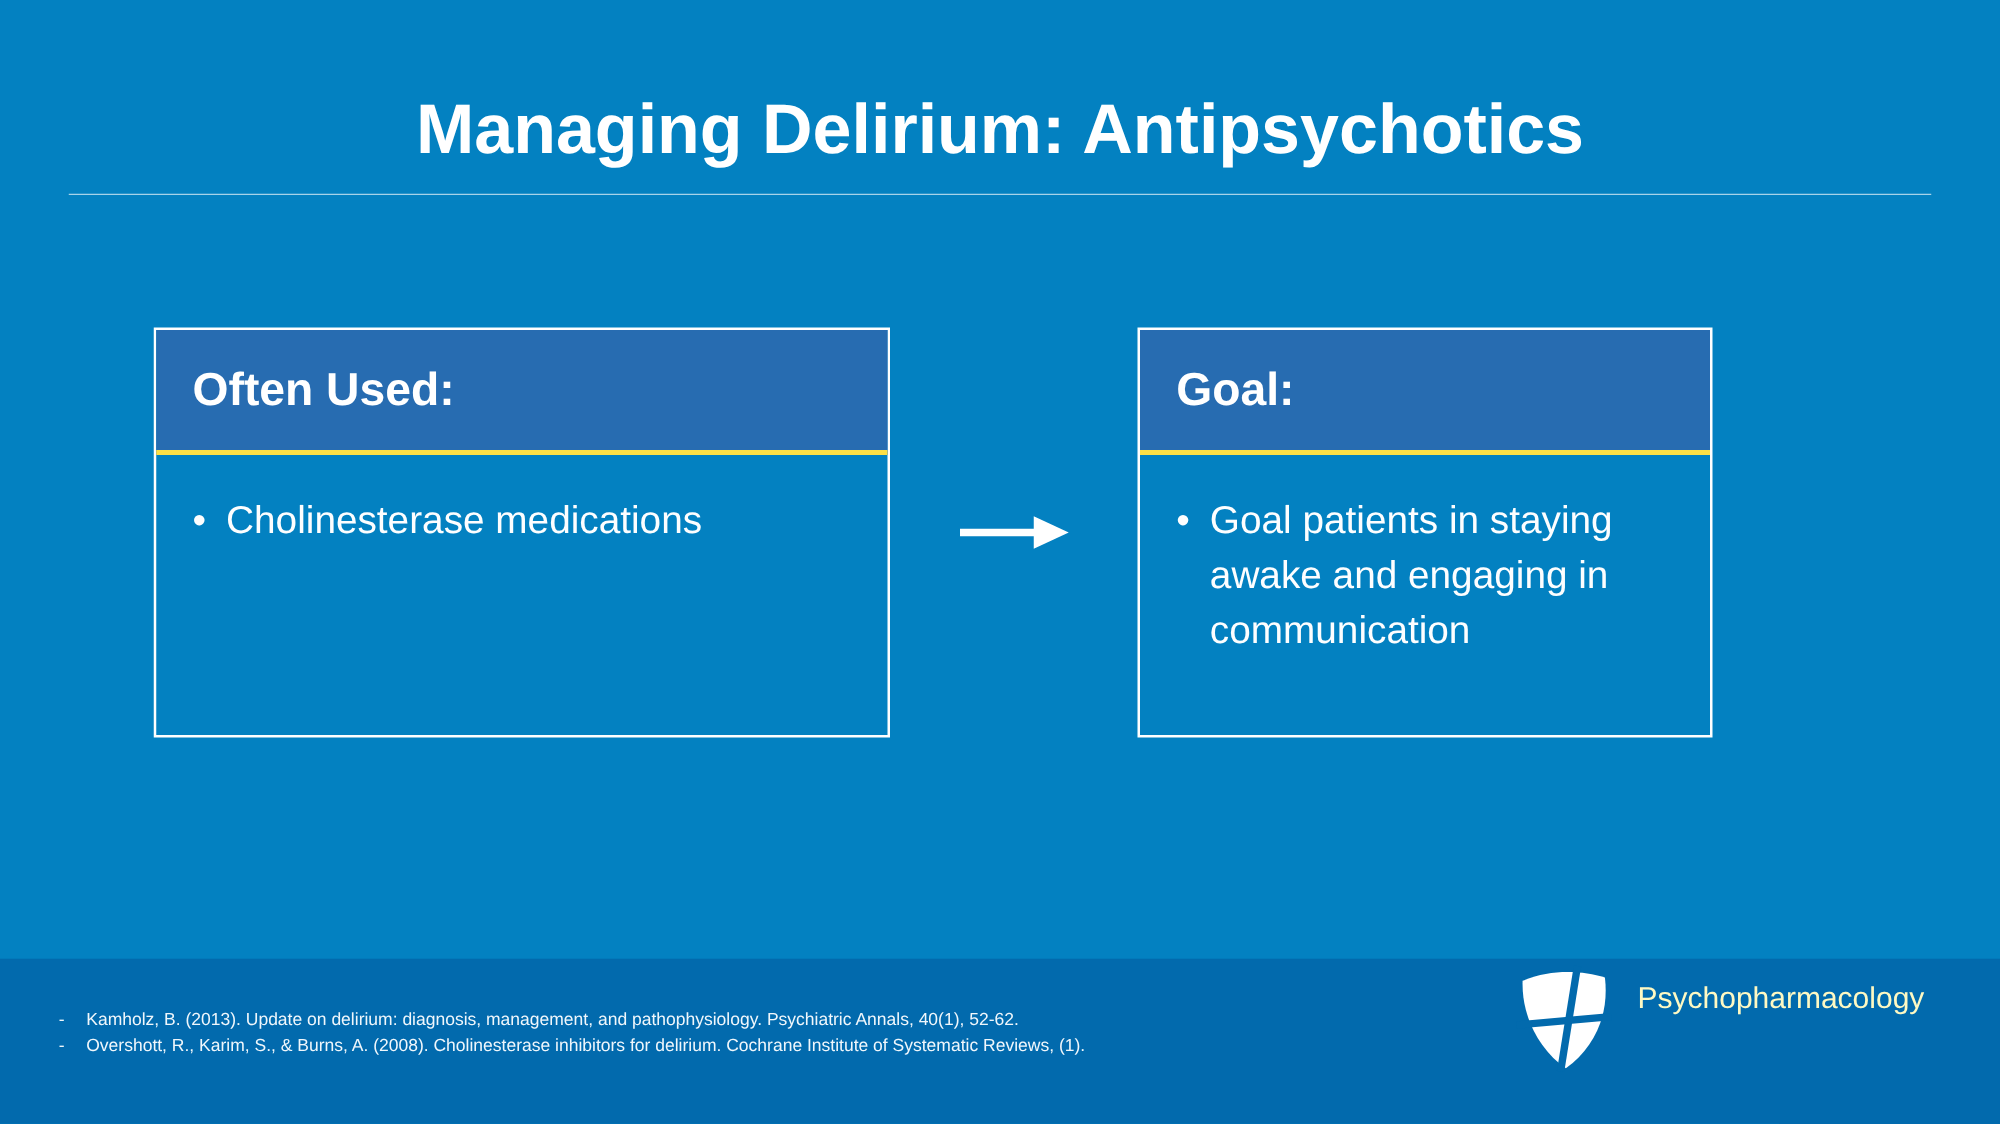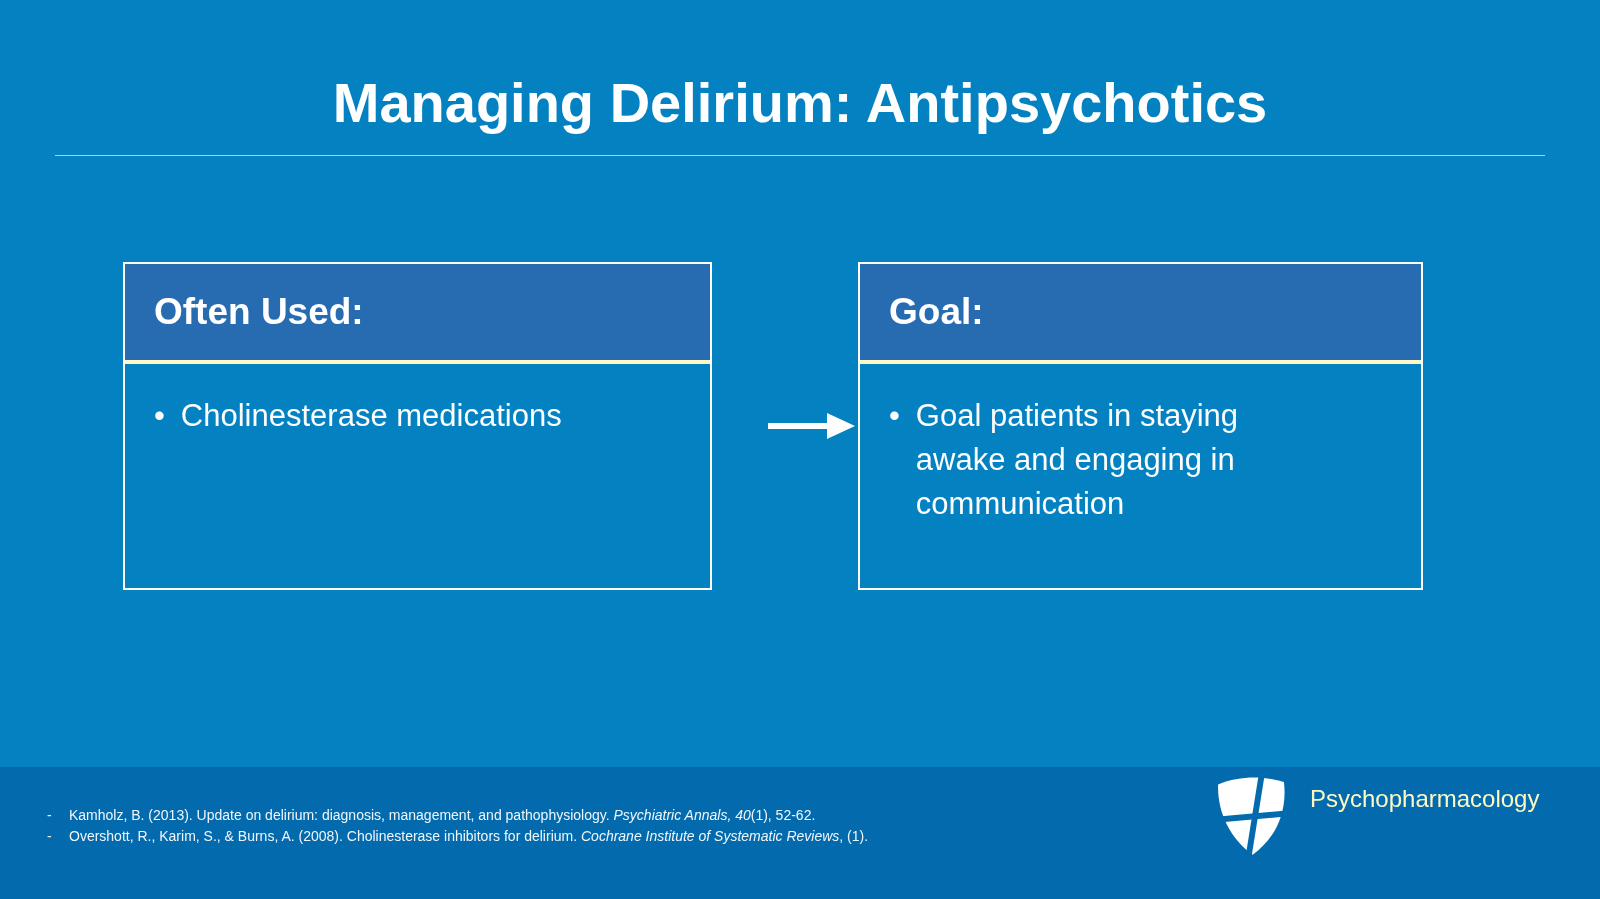--- a/index.html
+++ b/index.html
@@ -20,24 +20,24 @@
     position:absolute;top:155px;left:55px;width:1490px;height:0;
     border-top:1px solid rgba(255,255,255,0.65);
   }
   
   .content-box{
     position:absolute;top:262px;height:328px;
     border:2px solid #ffffff;
     box-sizing:border-box;
   }
   .box-left{left:123px;width:589px;}
-  .box-right{left:858px;width:565px;}
+  .box-right{left:910px;width:460px;}
   .box-header{
     height:100px;background:#276cb1;
-    border-bottom:4px solid #fef9c3;
+    border-bottom:4px solid #fde047;
     display:flex;align-items:center;
     padding-left:29px;box-sizing:border-box;
     font-size:37px;font-weight:bold;color:#ffffff;
   }
   .box-body{
     padding:30px 18px 0 29px;
     font-size:31px;line-height:1.42;color:#fdfeff;
   }
   .bullet-row{display:flex;}
   .bullet-glyph{flex:0 0 auto;margin-right:16px;}
@@ -48,21 +48,21 @@
   .footer-bar{
     position:absolute;left:0;top:767px;width:1600px;height:132px;
     background:#026aad;
   }
   .citations{
     position:absolute;left:47px;top:38px;
     font-size:14px;line-height:21px;color:#f0f7fc;
   }
   .citation-row{display:flex;}
   .citation-dash{flex:0 0 22px;}
-  .citation-text .it{font-style:italic;}
+  .citation-text .it{}
   
   .logo-shield{position:absolute;left:1213px;top:772px;width:76px;height:86px;}
   .logo-text{
     position:absolute;left:1310px;top:783px;
     font-size:24px;line-height:31px;font-weight:normal;color:#fef9c3;
   }
 </style>
 </head>
 <body>
 

